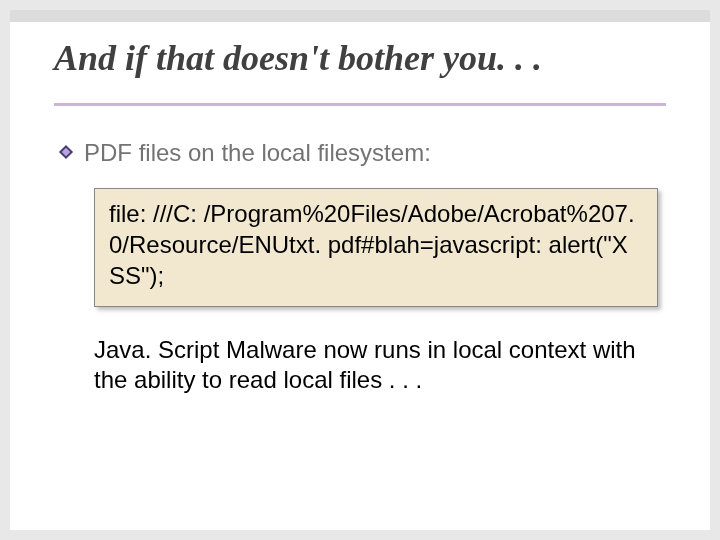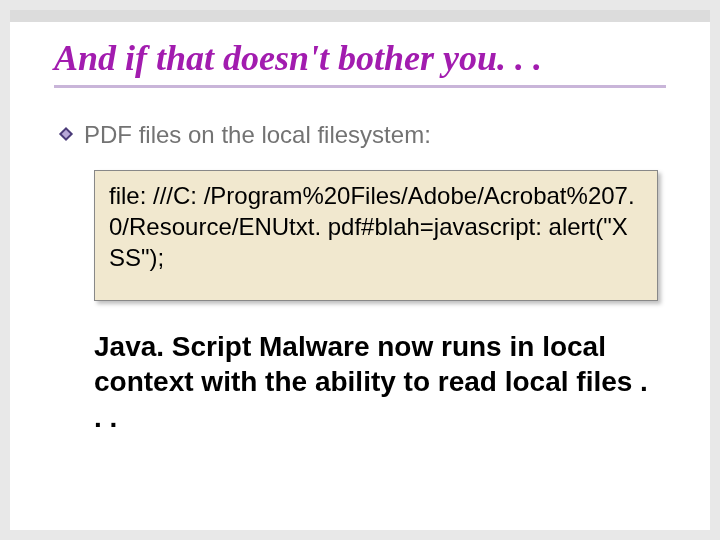--- a/index.html
+++ b/index.html
@@ -15,23 +15,23 @@
     width: 700px;
     height: 520px;
     background: #ffffff;
     position: relative;
     padding: 28px 44px 40px 44px;
   }
   .title {
     font-family: "Times New Roman", Times, serif;
     font-size: 36px;
     font-style: italic;
-    color: #a21caf;
+    color: #404040;
     line-height: 1.15;
-    margin-bottom: 6px;
+    margin-bottom: 24px;
   }
   .title-rule {
     height: 3px;
     background: #c9b5d9;
     width: 100%;
     margin-bottom: 6px;
   }
   .shadow-bar {
     height: 12px;
     width: 100%;
@@ -58,34 +58,33 @@
     font-size: 24px;
     color: #737373;
     line-height: 1.25;
   }
   .code-box {
     margin-left: 36px;
     margin-right: 8px;
     background: #f1e8cf;
     border: 1px solid #888;
     box-shadow: 3px 3px 4px rgba(0,0,0,0.25);
-    padding: 10px 14px 26px 14px;
+    padding: 10px 14px 14px 14px;
     font-size: 24px;
     color: #000;
     line-height: 1.28;
     word-break: break-all;
   }
   .sub-text {
     margin-left: 36px;
     margin-right: 8px;
     margin-top: 28px;
-    font-size: 28px;
+    font-size: 24px;
     color: #000;
     line-height: 1.28;
-    font-weight: bold;
   }
 </style>
 </head>
 <body>
 
 <div class="slide">
   <div class="shadow-bar"></div>
 
   <h1 class="title">And if that doesn't bother you. . .</h1>
   <div class="title-rule"></div>

